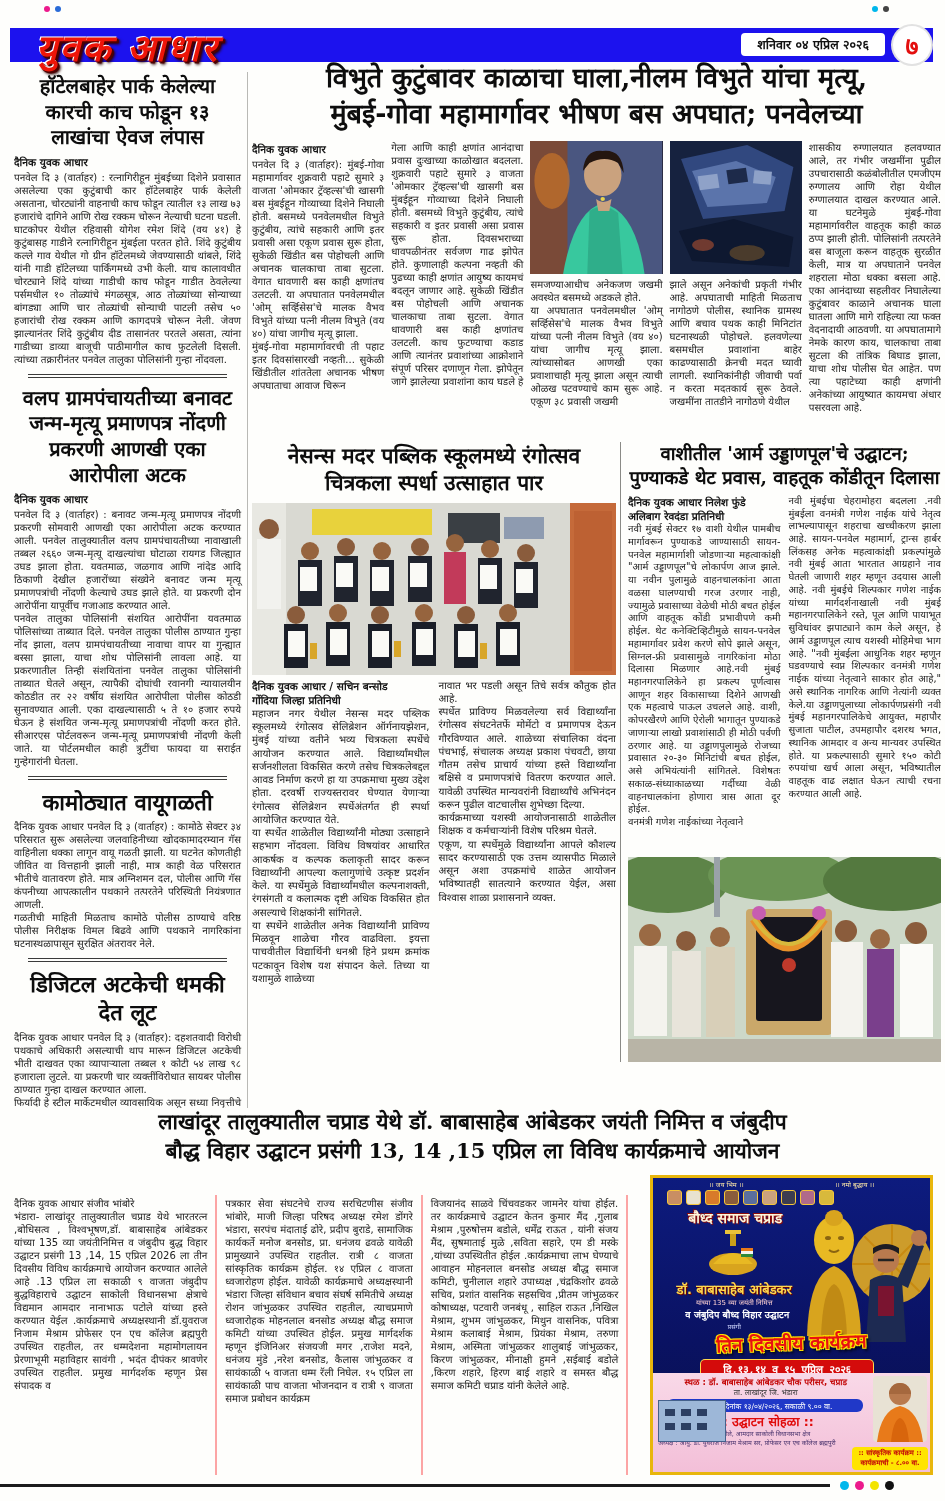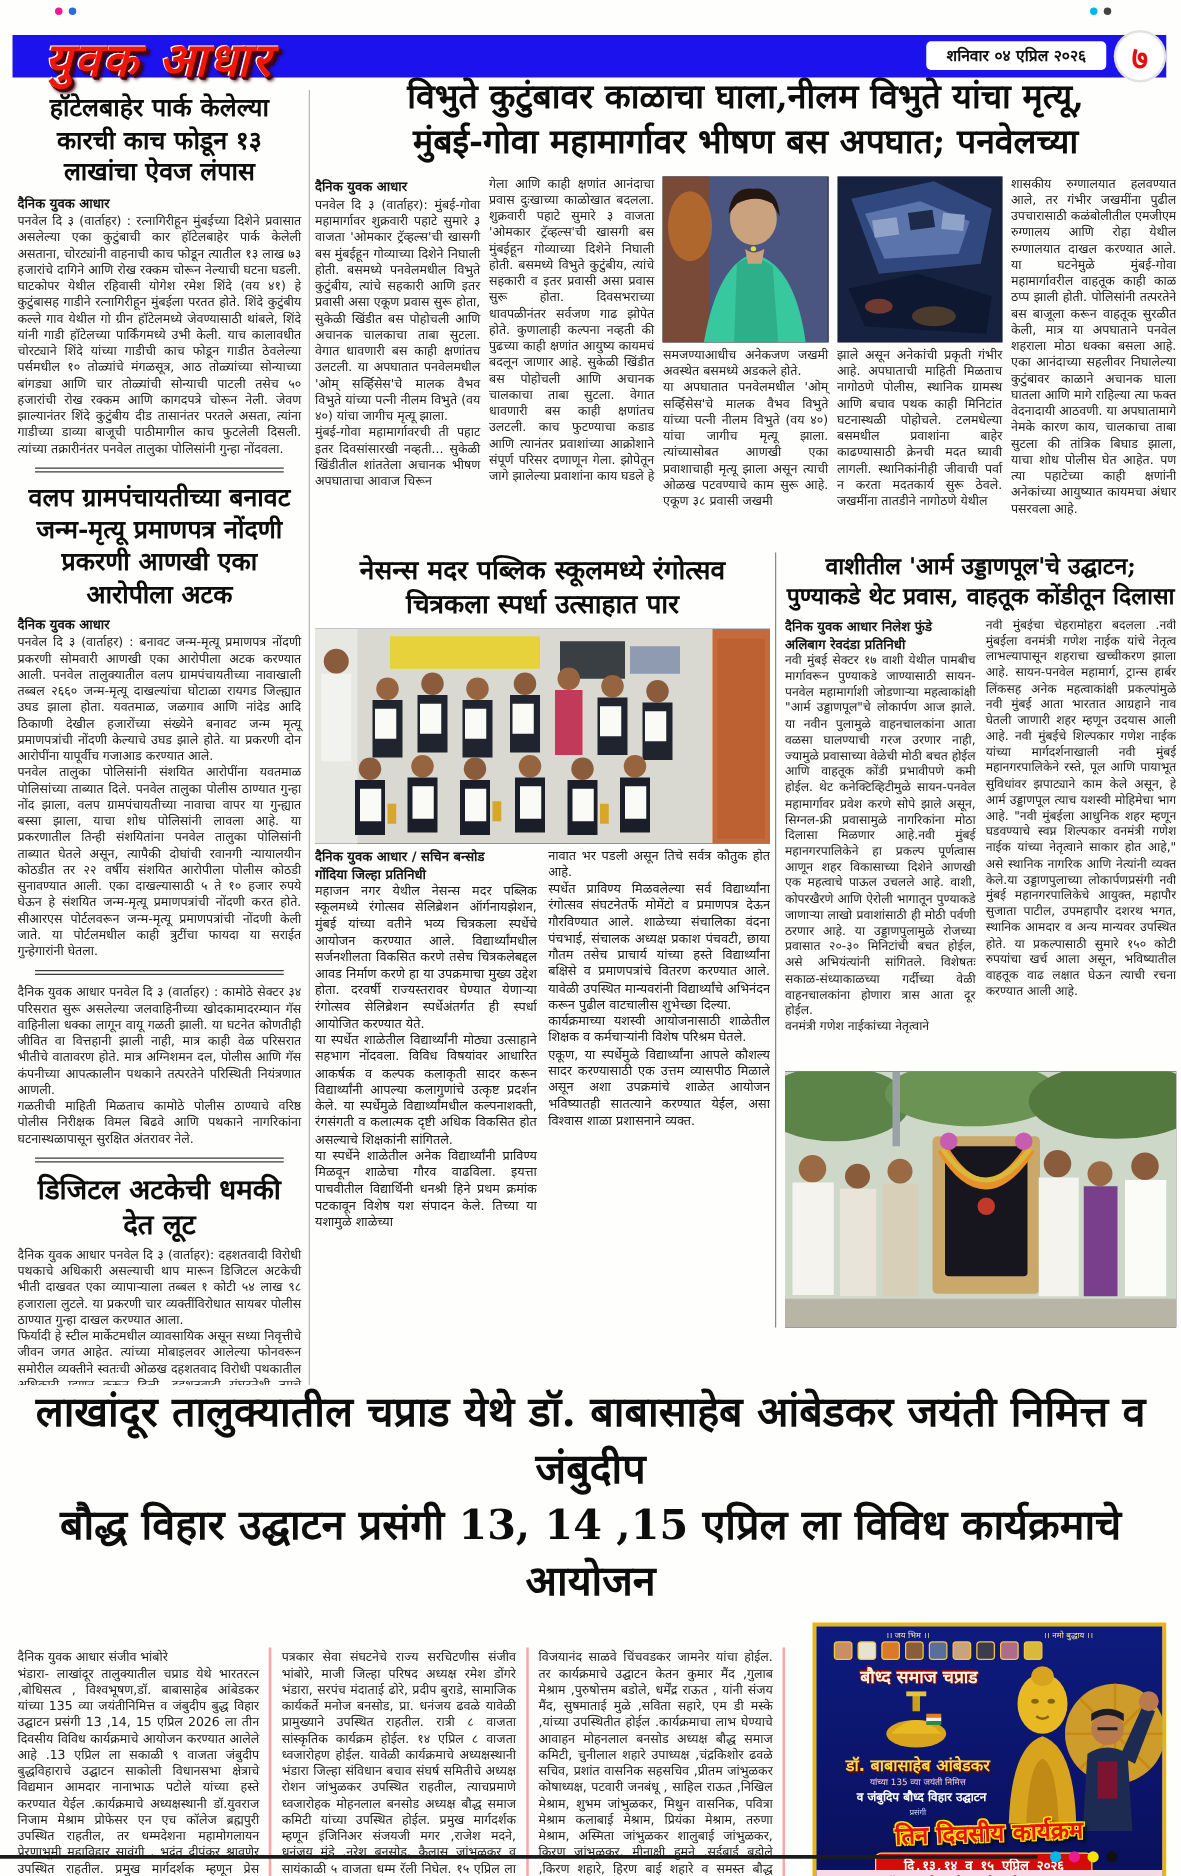--- a/index.html
+++ b/index.html
@@ -55,21 +55,21 @@
   .credit { font-weight:bold; font-size:10.5px; line-height:1.35; }
   
   .flyover { position:absolute; left:620px; top:442px; width:321px; padding-left:7px;
              border-left:1px solid #8a8a86; box-sizing:border-box; }
   .fly-head { font-size:18.5px; line-height:1.32; }
   .fly-cols { display:flex; gap:8px; margin-top:4px; height:356px; overflow:hidden; }
   .fly-col { flex:1 1 0; min-width:0; }
   .fly-photo { height:205px; margin-top:6px; }
   
   .bottom { position:absolute; left:12px; top:1108px; width:921px; }
-  .bot-head { font-size:33px; line-height:1.36; font-weight:900; }
+  .bot-head { font-size:21px; line-height:1.36; font-weight:900; }
   .bot-row { display:flex; margin-top:10px; height:300px; }
   .bot-col { width:209px; box-sizing:border-box; padding:2px 8px 0; overflow:hidden; border-right:2px solid #fca5a5;margin-top:20px; }
   .bot-col:first-child { padding-left:2px; }
   .bot-col .bodytxt { font-size:10px; }
   
   .ad { position:relative; width:288px; height:300px; margin-left:22px; box-sizing:border-box;
         border:3px solid #e8b60c; background:linear-gradient(180deg,#0d1b7e 0%,#0a1263 55%,#081048 100%);
         overflow:hidden; }
   .ad-labels { position:absolute; top:2px; left:10px; right:10px; display:flex; justify-content:space-around;
                font-size:6.5px; color:#ffe9a8; }
@@ -132,20 +132,21 @@
   <div class="left-col">
     <h2 class="headline">हॉटेलबाहेर पार्क केलेल्या कारची काच फोडून १३ लाखांचा ऐवज लंपास</h2>
     <div class="byline">दैनिक युवक आधार</div>
     <div class="bodytxt">पनवेल दि ३ (वार्ताहर) : रत्नागिरीहून मुंबईच्या दिशेने प्रवासात असलेल्या एका कुटुंबाची कार हॉटेलबाहेर पार्क केलेली असताना, चोरट्यांनी वाहनाची काच फोडून त्यातील १३ लाख ७३ हजारांचे दागिने आणि रोख रक्कम चोरून नेल्याची घटना घडली. घाटकोपर येथील रहिवासी योगेश रमेश शिंदे (वय ४१) हे कुटुंबासह गाडीने रत्नागिरीहून मुंबईला परतत होते. शिंदे कुटुंबीय कल्ले गाव येथील गो ग्रीन हॉटेलमध्ये जेवण्यासाठी थांबले, शिंदे यांनी गाडी हॉटेलच्या पार्किंगमध्ये उभी केली. याच कालावधीत चोरट्याने शिंदे यांच्या गाडीची काच फोडून गाडीत ठेवलेल्या पर्समधील १० तोळ्यांचे मंगळसूत्र, आठ तोळ्यांच्या सोन्याच्या बांगड्या आणि चार तोळ्यांची सोन्याची पाटली तसेच ५० हजारांची रोख रक्कम आणि कागदपत्रे चोरून नेली. जेवण झाल्यानंतर शिंदे कुटुंबीय दीड तासानंतर परतले असता, त्यांना गाडीच्या डाव्या बाजूची पाठीमागील काच फुटलेली दिसली. त्यांच्या तक्रारीनंतर पनवेल तालुका पोलिसांनी गुन्हा नोंदवला.</div>
     <div class="divider"></div>
     <h2 class="headline">वलप ग्रामपंचायतीच्या बनावट जन्म-मृत्यू प्रमाणपत्र नोंदणी प्रकरणी आणखी एका आरोपीला अटक</h2>
     <div class="byline">दैनिक युवक आधार</div>
     <div class="bodytxt">पनवेल दि ३ (वार्ताहर) : बनावट जन्म-मृत्यू प्रमाणपत्र नोंदणी प्रकरणी सोमवारी आणखी एका आरोपीला अटक करण्यात आली. पनवेल तालुक्यातील वलप ग्रामपंचायतीच्या नावाखाली तब्बल २६६० जन्म-मृत्यू दाखल्यांचा घोटाळा रायगड जिल्ह्यात उघड झाला होता. यवतमाळ, जळगाव आणि नांदेड आदि ठिकाणी देखील हजारोंच्या संख्येने बनावट जन्म मृत्यू प्रमाणपत्रांची नोंदणी केल्याचे उघड झाले होते. या प्रकरणी दोन आरोपींना यापूर्वीच गजाआड करण्यात आले.
 पनवेल तालुका पोलिसांनी संशयित आरोपींना यवतमाळ पोलिसांच्या ताब्यात दिले. पनवेल तालुका पोलीस ठाण्यात गुन्हा नोंद झाला, वलप ग्रामपंचायतीच्या नावाचा वापर या गुन्ह्यात बस्सा झाला, याचा शोध पोलिसांनी लावला आहे. या प्रकरणातील तिन्ही संशयितांना पनवेल तालुका पोलिसांनी ताब्यात घेतले असून, त्यापैकी दोघांची रवानगी न्यायालयीन कोठडीत तर २२ वर्षीय संशयित आरोपीला पोलीस कोठडी सुनावण्यात आली. एका दाखल्यासाठी ५ ते १० हजार रुपये घेऊन हे संशयित जन्म-मृत्यू प्रमाणपत्रांची नोंदणी करत होते. सीआरएस पोर्टलवरून जन्म-मृत्यू प्रमाणपत्रांची नोंदणी केली जाते. या पोर्टलमधील काही त्रुटींचा फायदा या सराईत गुन्हेगारांनी घेतला.</div>
     <div class="divider"></div>
+    <h2 class="headline one-line">कामोठ्यात वायूगळती</h2>
     <div class="bodytxt">दैनिक युवक आधार पनवेल दि ३ (वार्ताहर) : कामोठे सेक्टर ३४ परिसरात सुरू असलेल्या जलवाहिनीच्या खोदकामादरम्यान गॅस वाहिनीला धक्का लागून वायू गळती झाली. या घटनेत कोणतीही जीवित वा वित्तहानी झाली नाही, मात्र काही वेळ परिसरात भीतीचे वातावरण होते. मात्र अग्निशमन दल, पोलीस आणि गॅस कंपनीच्या आपत्कालीन पथकाने तत्परतेने परिस्थिती नियंत्रणात आणली.
 गळतीची माहिती मिळताच कामोठे पोलीस ठाण्याचे वरिष्ठ पोलीस निरीक्षक विमल बिढवे आणि पथकाने नागरिकांना घटनास्थळापासून सुरक्षित अंतरावर नेले.</div>
     <div class="divider"></div>
     <h2 class="headline one-line">डिजिटल अटकेची धमकी देत लूट</h2>
     <div class="bodytxt">दैनिक युवक आधार पनवेल दि ३ (वार्ताहर): दहशतवादी विरोधी पथकाचे अधिकारी असल्याची थाप मारून डिजिटल अटकेची भीती दाखवत एका व्यापाऱ्याला तब्बल १ कोटी ५४ लाख ९८ हजाराला लुटले. या प्रकरणी चार व्यक्तींविरोधात सायबर पोलीस ठाण्यात गुन्हा दाखल करण्यात आला.
 फिर्यादी हे स्टील मार्केटमधील व्यावसायिक असून सध्या निवृत्तीचे जीवन जगत आहेत. त्यांच्या मोबाइलवर आलेल्या फोनवरून समोरील व्यक्तीने स्वतःची ओळख दहशतवाद विरोधी पथकातील अधिकारी म्हणून करून दिली. दहशतवादी संघटनेशी तुमचे आर्थिक व्यवहार आले असून तुमच्या खात्यातून संघटनेच्या खात्यात पैसे वर्ग झाल्याचे सांगितले. तर तुम्हाला डिजिटल अटक करावी लागणार, अशी भीती दाखवत ऑनलाइन पद्धतीने पैसे लुटण्यात आले.</div>
   </div>
 
   <div class="accident">
     <div class="headline acc-head">विभुते कुटुंबावर काळाचा घाला,नीलम विभुते यांचा मृत्यू,</div>
@@ -183,21 +184,21 @@
             <polygon points="10,18 70,4 112,26 104,70 30,78" fill="#31487f"></polygon>
             <polygon points="20,30 60,20 96,36 88,62 34,66" fill="#5b74ab"></polygon>
             <rect x="26" y="34" width="18" height="14" fill="#8fa2c8" transform="rotate(-8 35 41)"></rect>
             <rect x="52" y="28" width="18" height="14" fill="#1d2a4a" transform="rotate(-8 61 35)"></rect>
             <rect x="76" y="30" width="16" height="13" fill="#8fa2c8" transform="rotate(6 84 36)"></rect>
             <polygon points="8,90 58,78 112,96 108,126 20,120" fill="#0e1830"></polygon>
             <ellipse cx="70" cy="112" rx="16" ry="8" fill="#4a3b2c"></ellipse>
             <ellipse cx="30" cy="104" rx="10" ry="6" fill="#703a30"></ellipse>
           </svg>
         </div>
-        <div class="bodytxt">झाले असून अनेकांची प्रकृती गंभीर आहे. अपघाताची माहिती मिळताच नागोठणे पोलीस, स्थानिक ग्रामस्थ आणि बचाव पथक काही मिनिटांत घटनास्थळी पोहोचले. टलमधेल्या बसमधील प्रवाशांना बाहेर काढण्यासाठी क्रेनची मदत घ्यावी लागली. स्थानिकांनीही जीवाची पर्वा न करता मदतकार्य सुरू ठेवले. जखमींना तातडीने नागोठणे येथील</div>
+        <div class="bodytxt">झाले असून अनेकांची प्रकृती गंभीर आहे. अपघाताची माहिती मिळताच नागोठणे पोलीस, स्थानिक ग्रामस्थ आणि बचाव पथक काही मिनिटांत घटनास्थळी पोहोचले. हलवणेल्या बसमधील प्रवाशांना बाहेर काढण्यासाठी क्रेनची मदत घ्यावी लागली. स्थानिकांनीही जीवाची पर्वा न करता मदतकार्य सुरू ठेवले. जखमींना तातडीने नागोठणे येथील</div>
       </div>
       <div class="acc-col">
         <div class="bodytxt">शासकीय रुग्णालयात हलवण्यात आले, तर गंभीर जखमींना पुढील उपचारासाठी कळंबोलीतील एमजीएम रुग्णालय आणि रोहा येथील रुग्णालयात दाखल करण्यात आले. या घटनेमुळे मुंबई-गोवा महामार्गावरील वाहतूक काही काळ ठप्प झाली होती. पोलिसांनी तत्परतेने बस बाजूला करून वाहतूक सुरळीत केली, मात्र या अपघाताने पनवेल शहराला मोठा धक्का बसला आहे. एका आनंदाच्या सहलीवर निघालेल्या कुटुंबावर काळाने अचानक घाला घातला आणि मागे राहिल्या त्या फक्त वेदनादायी आठवणी. या अपघातामागे नेमके कारण काय, चालकाचा ताबा सुटला की तांत्रिक बिघाड झाला, याचा शोध पोलीस घेत आहेत. पण त्या पहाटेच्या काही क्षणांनी अनेकांच्या आयुष्यात कायमचा अंधार पसरवला आहे.</div>
       </div>
     </div>
   </div>
 
   <div class="school">
     <div class="headline school-head">नेसन्स मदर पब्लिक स्कूलमध्ये रंगोत्सव</div>
     <div class="headline school-head">चित्रकला स्पर्धा उत्साहात पार</div>

